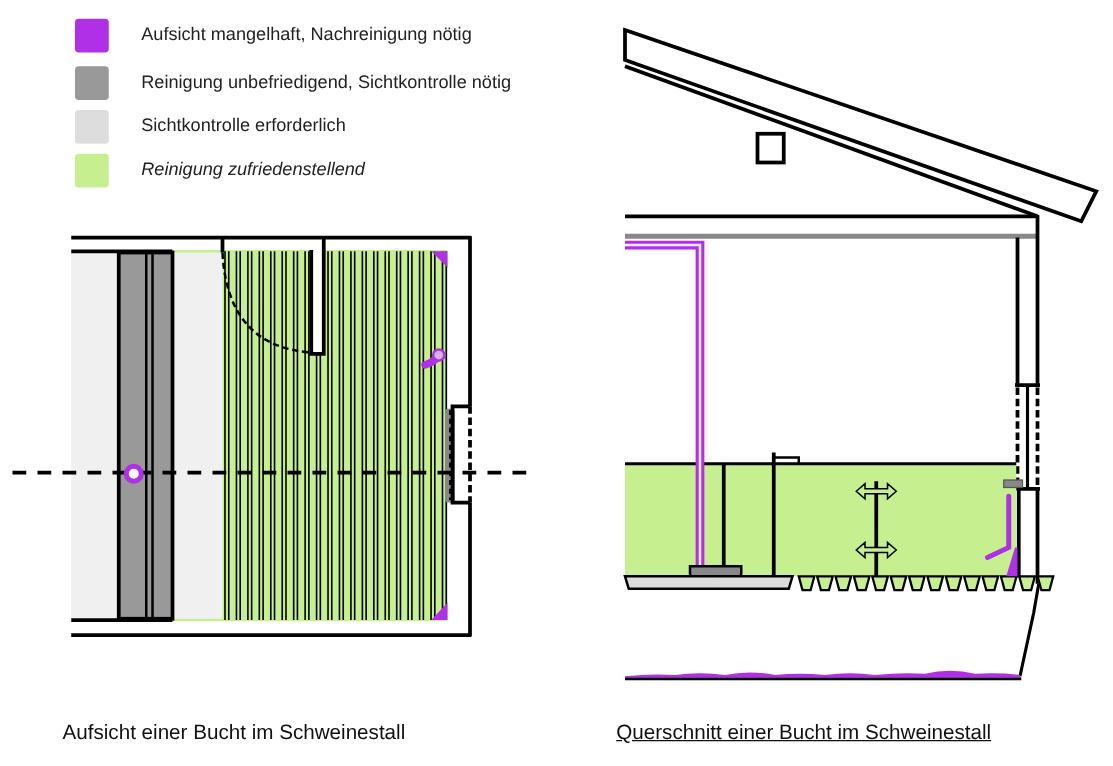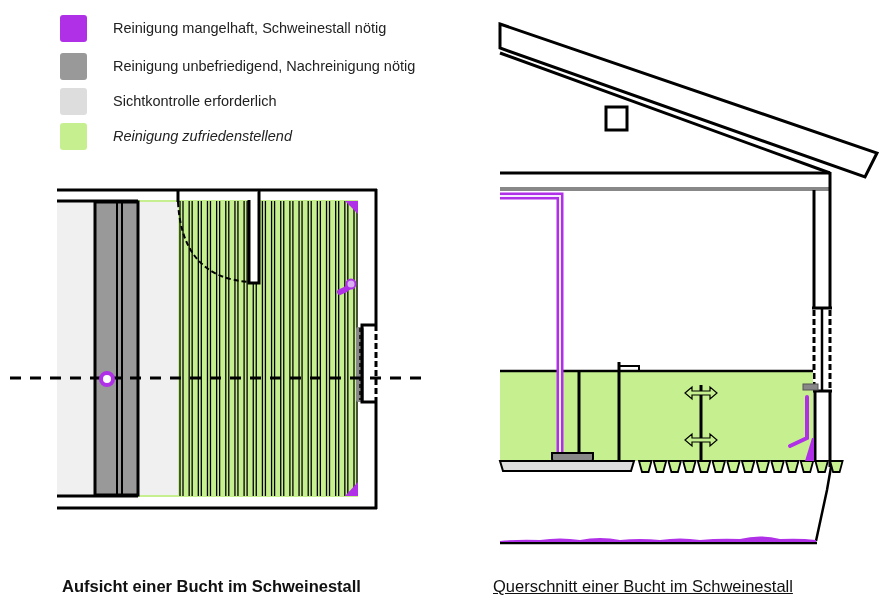--- a/index.html
+++ b/index.html
@@ -11,25 +11,25 @@
     .legend-label { position: absolute; left: 53px; top: 5px; font-size: 14.5px; white-space: nowrap; color: #222; }
     .caption { position: absolute; top: 577px; font-size: 16.5px; white-space: nowrap; color: #111; }
     svg { position: absolute; left: 0; top: 0; }
   </style>
 </head>
 <body>
 
 <div class="legend">
   <div class="legend-item" style="top:0px;">
     <div class="swatch" style="background:#b030e8;"></div>
-    <span class="legend-label">Reinigung mangelhaft, Schweinestall nötig</span>
+    <span class="legend-label">Aufsicht mangelhaft, Nachreinigung nötig</span>
   </div>
   <div class="legend-item" style="top:38px;">
     <div class="swatch" style="background:#999999;"></div>
-    <span class="legend-label">Reinigung unbefriedigend, Nachreinigung nötig</span>
+    <span class="legend-label">Reinigung unbefriedigend, Sichtkontrolle nötig</span>
   </div>
   <div class="legend-item" style="top:73px;">
     <div class="swatch" style="background:#dddddd;"></div>
     <span class="legend-label">Sichtkontrolle erforderlich</span>
   </div>
   <div class="legend-item" style="top:108px;font-style:italic;">
     <div class="swatch" style="background:#c6f08f;"></div>
     <span class="legend-label">Reinigung zufriedenstellend</span>
   </div>
 </div>
@@ -179,14 +179,14 @@
 
   <rect x="803" y="384" width="15" height="6" fill="#888" stroke="#555" stroke-width="1"></rect>
   <path d="M 807 397 L 807 438 L 790 446" fill="none" stroke="#b030e8" stroke-width="4" stroke-linecap="round"></path>
   <polygon points="812,438 814,438 814,461 805,461" fill="#b030e8"></polygon>
 
   <polyline points="831,467 827,490 816,541" fill="none" stroke="#000" stroke-width="2.5"></polyline>
   <line x1="500" y1="543" x2="817" y2="543" stroke="#000" stroke-width="2.5"></line>
   <path d="M 500 541 Q 520 539 540 540 Q 560 537 580 540 Q 600 536 620 540 Q 640 538 660 540 Q 680 537 700 540 Q 720 538 740 539 Q 760 534 780 539 Q 800 538 816 540 L 816 542 L 500 542 Z" fill="#b030e8"></path>
 </svg>
 
-<div class="caption" style="left:62px;font-weight:bold;">Aufsicht einer Bucht im Schweinestall</div>
+<div class="caption" style="left:50px;">Aufsicht einer Bucht im Schweinestall</div>
 <div class="caption" style="left:493px;text-decoration:underline;">Querschnitt einer Bucht im Schweinestall</div>
 
 </body></html>

